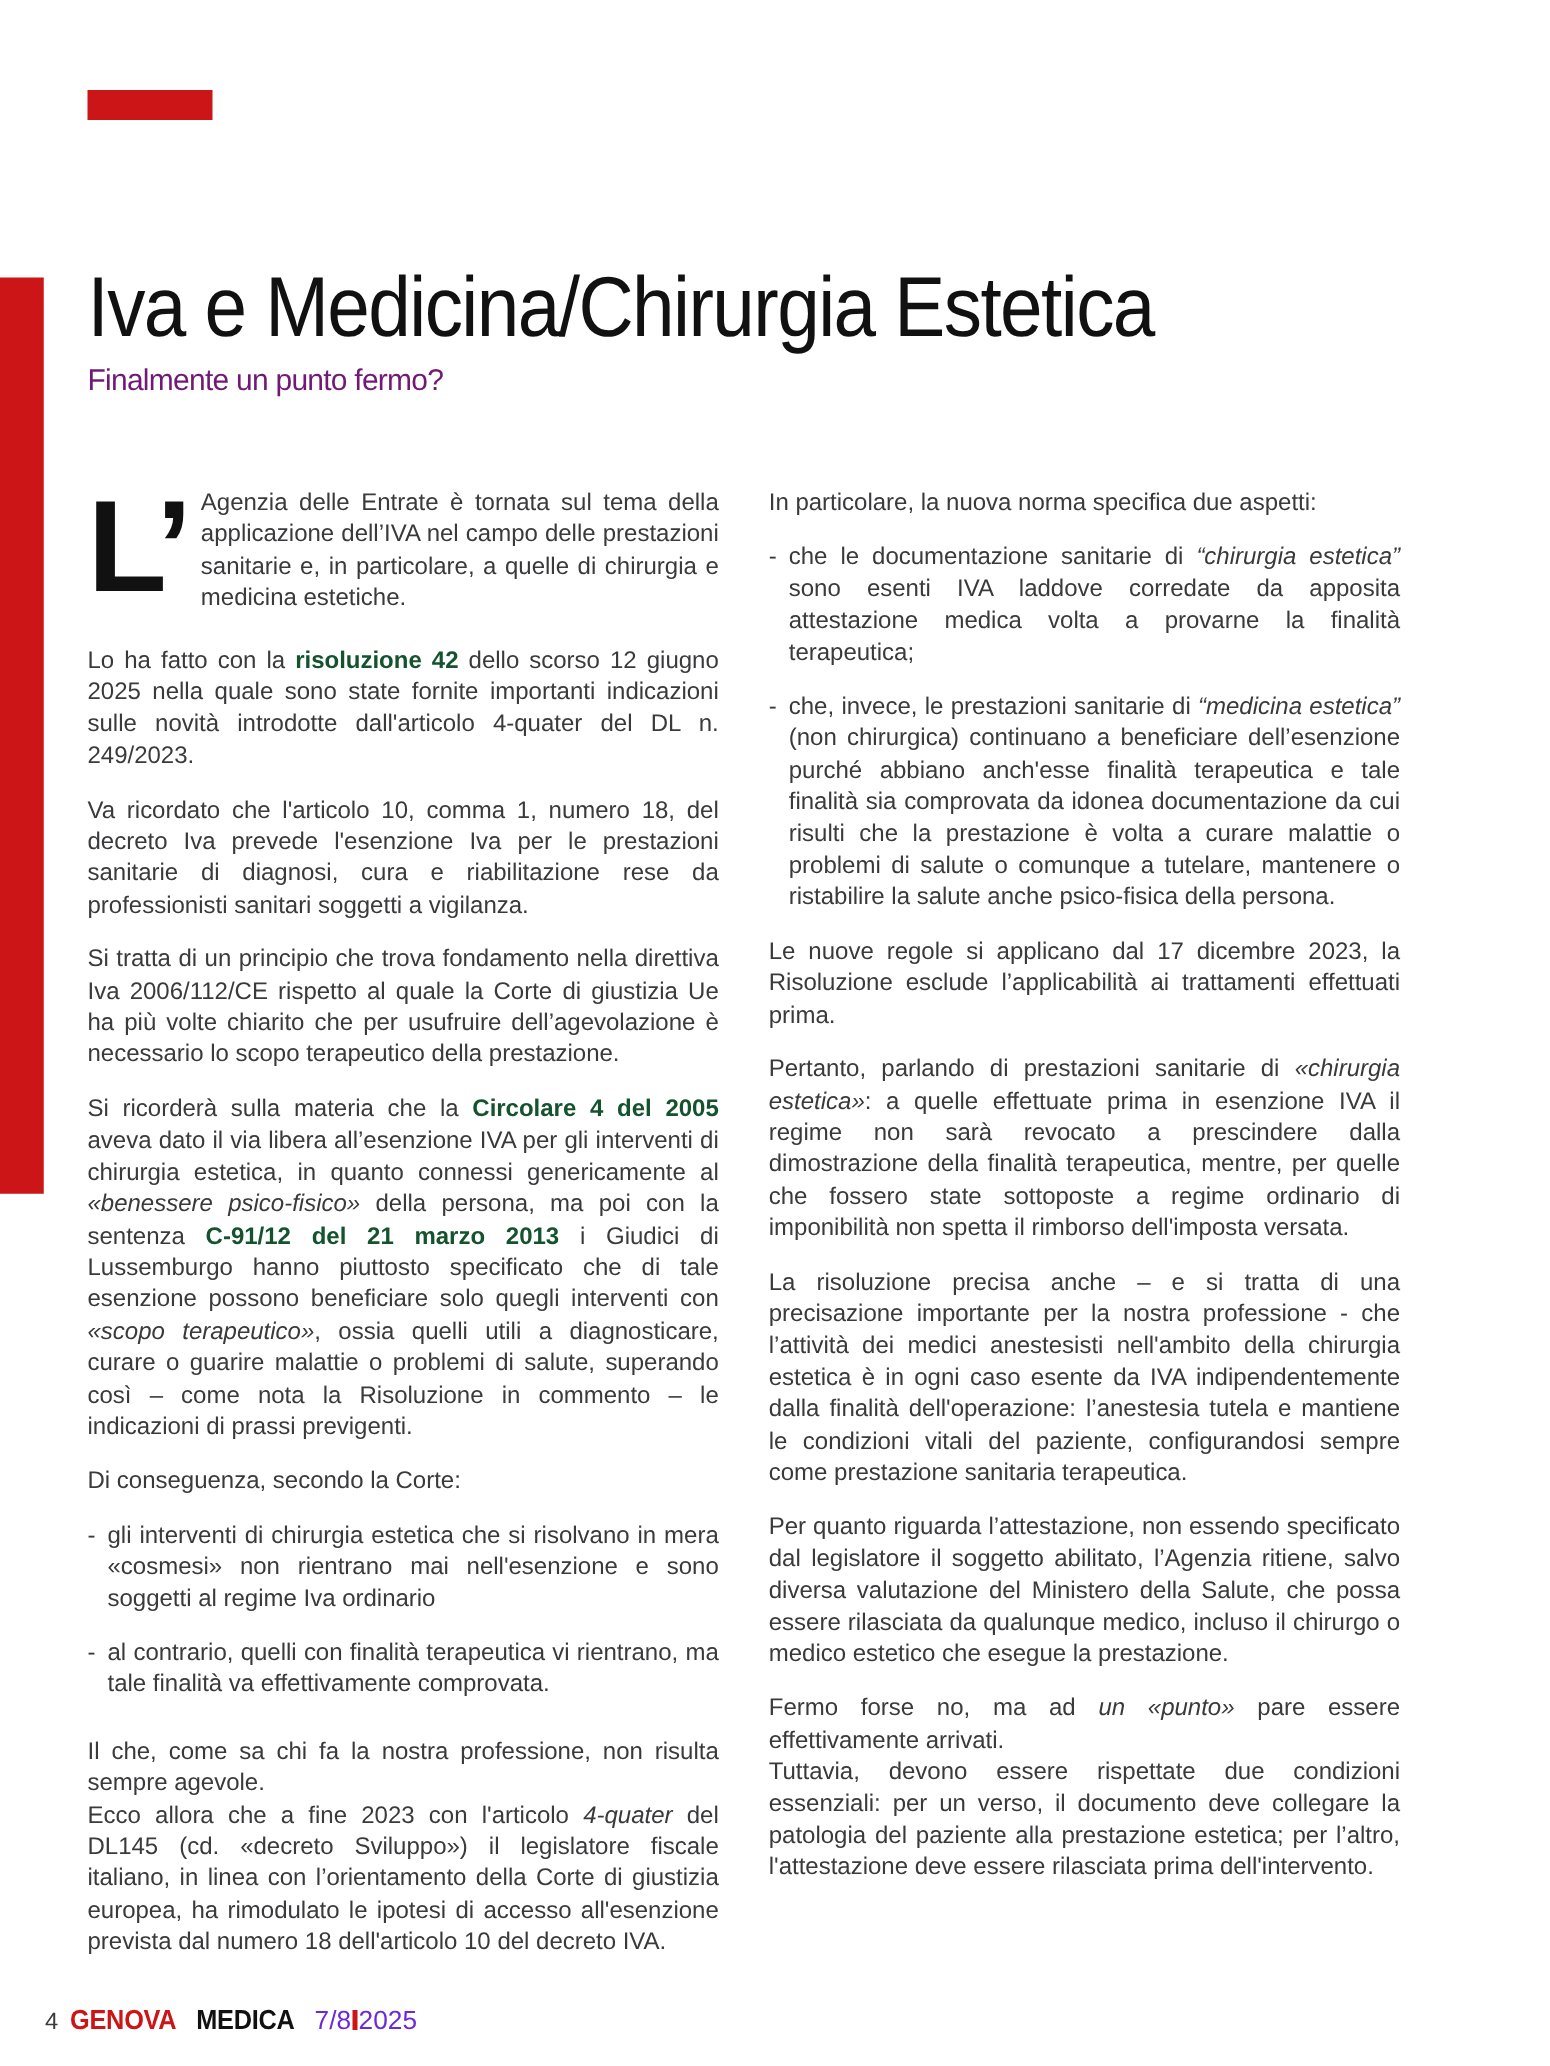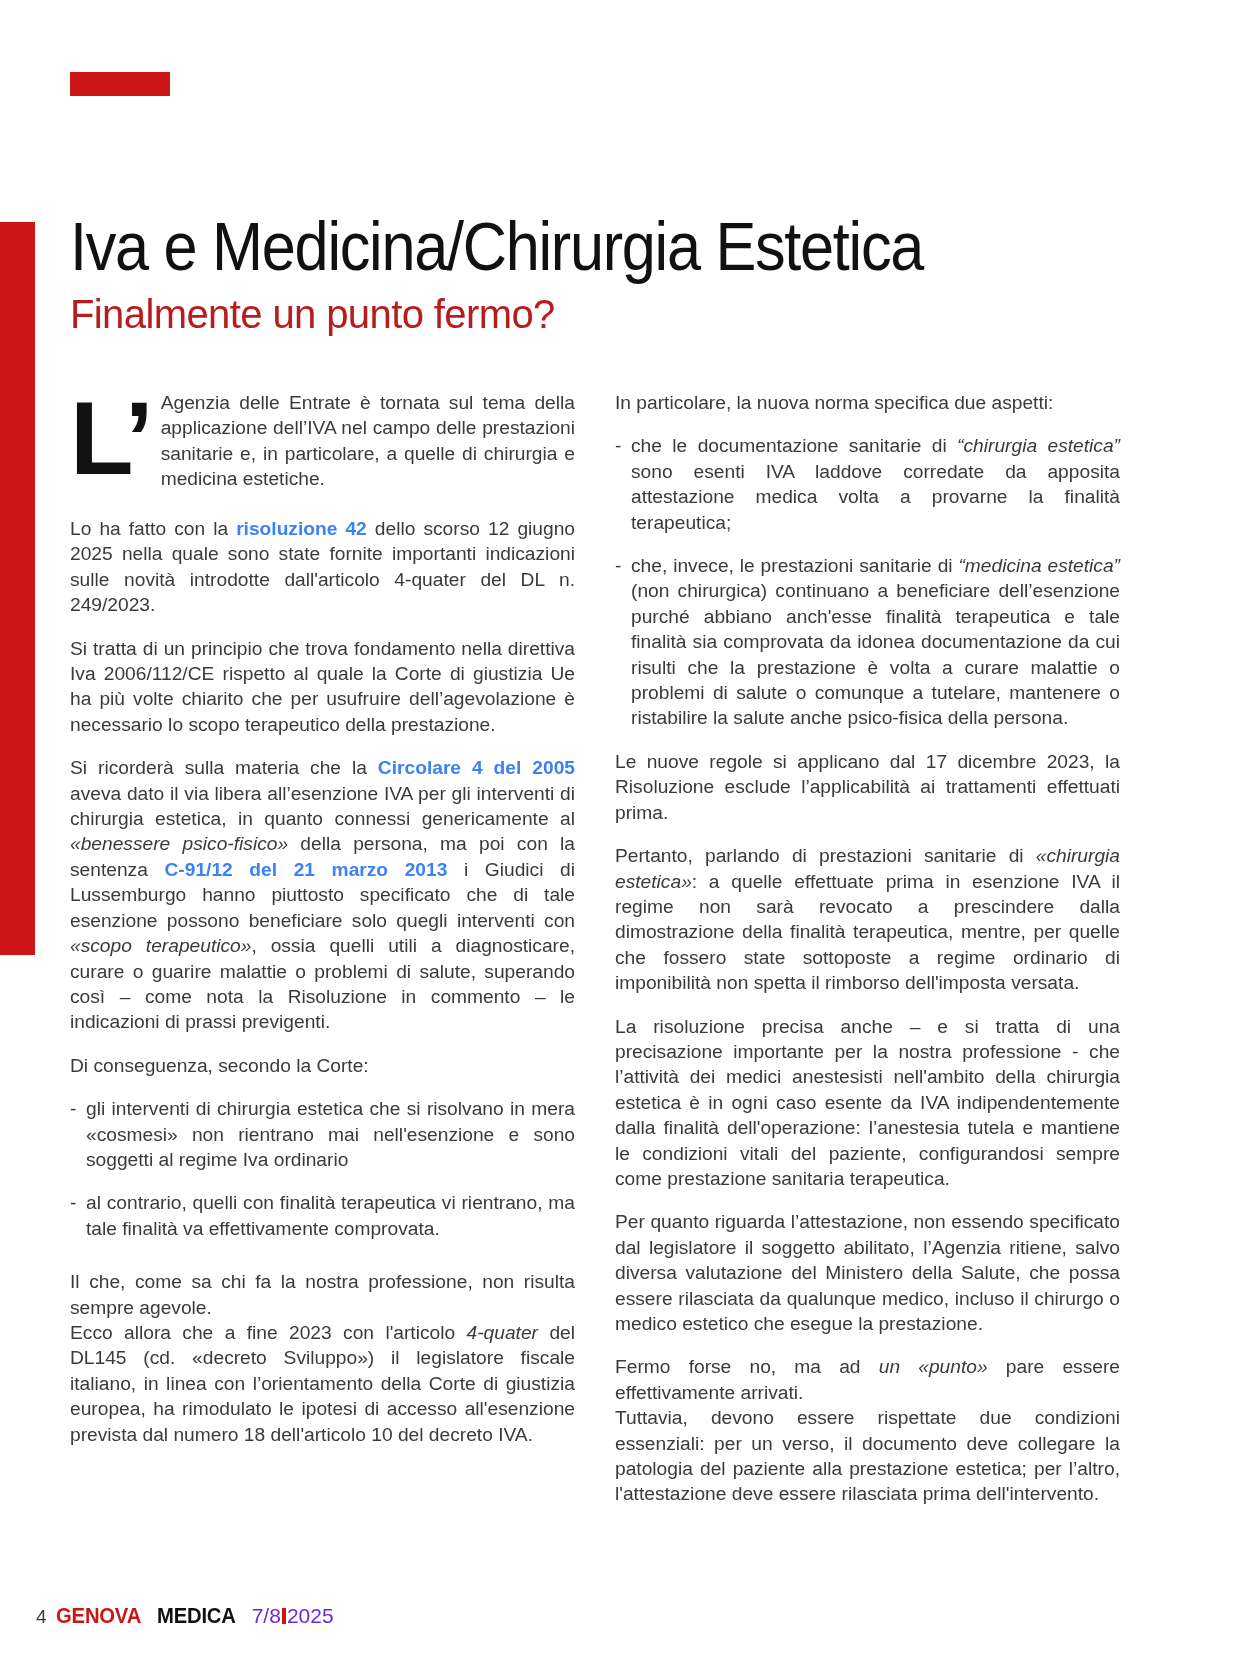--- a/index.html
+++ b/index.html
@@ -62,24 +62,24 @@
     font-weight: normal;
     letter-spacing: -1.4px;
     color: #111111;
     transform: scaleX(0.90);
     transform-origin: left center;
     white-space: nowrap;
   }
   .subhead {
     margin-top: 12px;
     font-family: "Liberation Sans", sans-serif;
-    font-size: 40px;
+    font-size: 24px;
     font-weight: normal;
     letter-spacing: -0.6px;
-    color: #b91c1c;
+    color: #701a75;
     line-height: 1.1;
   }
 
   
   .columns {
     position: absolute;
     left: 70px;
     top: 390px;
     width: 1050px;
     display: flex;
@@ -94,21 +94,21 @@
     font-family: "Liberation Sans", sans-serif;
     font-size: 19.2px;
     line-height: 25.4px;
     text-align: justify;
     color: #3a3a3c;
     hyphens: none;
   }
   p.body.last { margin-bottom: 0; }
   p.body.tight { margin-bottom: 0; margin-top: 28px; }
 
-  b, strong { color: #3b82f6; font-weight: bold; }
+  b, strong { color: #14532d; font-weight: bold; }
   i, em { font-style: italic; }
 
   
   .dropcap-para {
     position: relative;
     min-height: 108px;
   }
   .dropcap {
     float: left;
     font-family: "Liberation Sans", sans-serif;
@@ -205,20 +205,21 @@
 <div class="columns">
 
   <div class="col">
 
     <p class="body dropcap-para">
       <span class="dropcap">L’</span><span>Agenzia delle Entrate è tornata sul tema della applicazione dell’IVA nel campo delle prestazioni sanitarie e, in particolare, a quelle di chirurgia e medicina estetiche.</span>
     </p>
 
     <p class="body"><span>Lo ha fatto con la </span><b>risoluzione 42</b><span> dello scorso 12 giugno 2025 nella quale sono state fornite importanti indicazioni sulle novità introdotte dall'articolo 4-quater del DL n. 249/2023.</span></p>
 
+    <p class="body">Va ricordato che l'articolo 10, comma 1, numero 18, del decreto Iva prevede l'esenzione Iva per le prestazioni sanitarie di diagnosi, cura e riabilitazione rese da professionisti sanitari soggetti a vigilanza.</p>
 
     <p class="body">Si tratta di un principio che trova fondamento nella direttiva Iva 2006/112/CE rispetto al quale la Corte di giustizia Ue ha più volte chiarito che per usufruire dell’agevolazione è necessario lo scopo terapeutico della prestazione.</p>
 
     <p class="body"><span>Si ricorderà sulla materia che la </span><b>Circolare 4 del 2005</b><span> aveva dato il via libera all’esenzione IVA per gli interventi di chirurgia estetica, in quanto connessi genericamente al </span><i>«benessere psico-fisico»</i><span> della persona, ma poi con la sentenza </span><b>C-91/12 del 21 marzo 2013</b><span> i Giudici di Lussemburgo hanno piuttosto specificato che di tale esenzione possono beneficiare solo quegli interventi con </span><i>«scopo terapeutico»</i><span>, ossia quelli utili a diagnosticare, curare o guarire malattie o problemi di salute, superando così – come nota la Risoluzione in commento – le indicazioni di prassi previgenti.</span></p>
 
     <p class="body">Di conseguenza, secondo la Corte:</p>
 
     <div class="bullet">
       <span class="bullet-mark">-</span>
       <span class="bullet-text">gli interventi di chirurgia estetica che si risolvano in mera «cosmesi» non rientrano mai nell'esenzione e sono soggetti al regime Iva ordinario</span>

